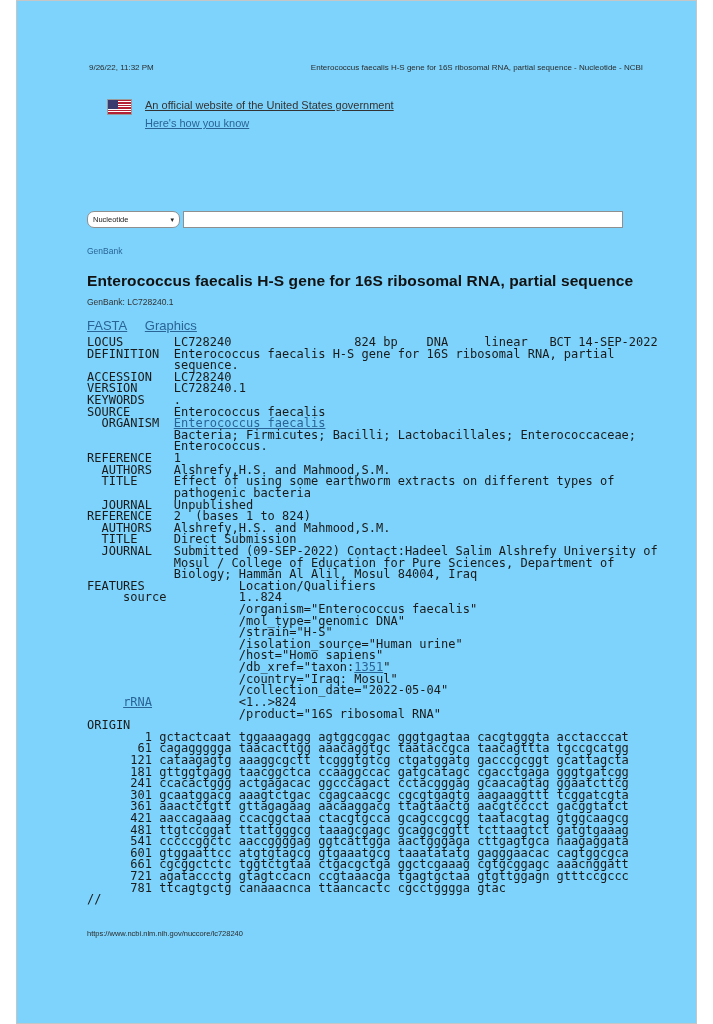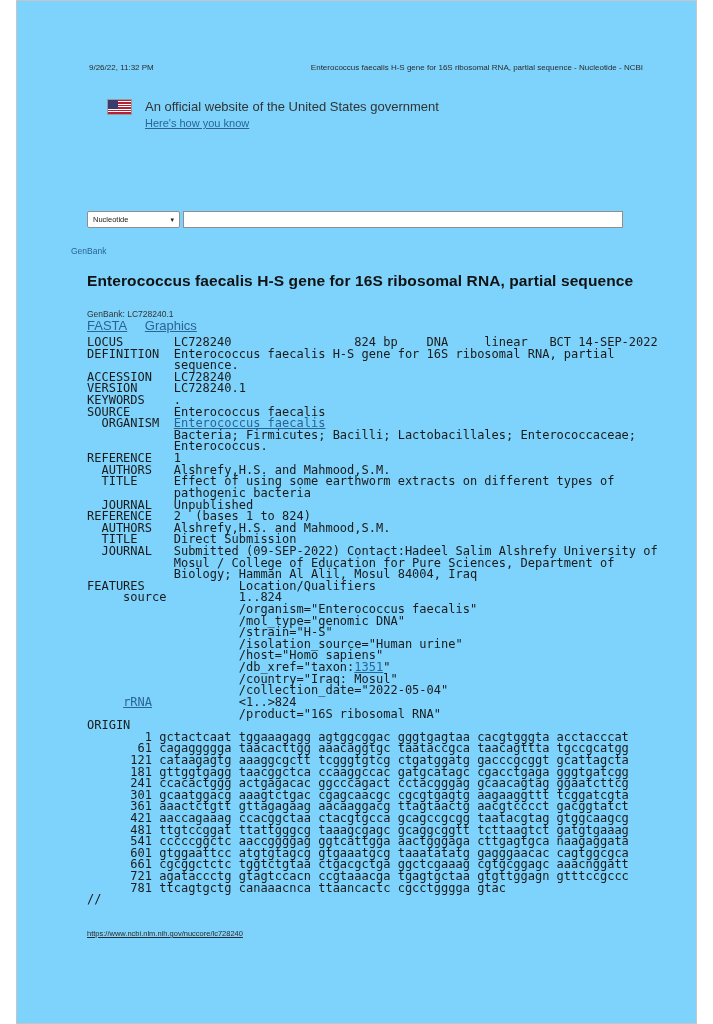--- a/index.html
+++ b/index.html
@@ -10,51 +10,51 @@
   }
   
   .print-header {
     position:absolute; top:62px; left:72px; right:53px;
     display:flex; justify-content:space-between; align-items:baseline;
     font-size:8px; color:#2b2b2b;
   }
   .print-header .doc-title { text-align:right; }
   .print-footer {
     position:absolute; top:928px; left:70px;
-    font-size:7.5px; color:#2b2b2b;text-decoration:underline;
+    font-size:7.5px; color:#2b2b2b;
   }
   
   .gov-banner { position:absolute; top:96px; left:90px; }
   .flag { position:absolute; top:2px; left:0; width:25px; height:16px;
     background:repeating-linear-gradient(180deg,#b22234 0 1.25px,#ffffff 1.25px 2.5px);
     border:0.5px solid #9a9a9a; box-sizing:border-box; }
   .flag .canton { position:absolute; top:0; left:0; width:10px; height:8.8px;
     background:#3c3b6e;
     background-image:radial-gradient(#ffffff 0.4px, transparent 0.5px);
     background-size:2px 2px; }
-  .gov-text { position:absolute; top:2px; left:38px; width:300px; font-size:13px; color:#333; white-space:nowrap; }
+  .gov-text { position:absolute; top:2px; left:38px; width:300px; font-size:11px; color:#333; white-space:nowrap;text-decoration:underline; }
   .gov-link { position:absolute; top:20px; left:38px; font-size:11px; color:#2a6496; text-decoration:underline; white-space:nowrap; cursor:pointer; }
   
   .search-row { position:absolute; top:210px; left:70px; right:73px; height:18px; }
   .db-select {
     position:absolute; left:0; top:0; width:93px; height:17px;
-    border:1px solid #8f8f8f; border-radius:2px; background:#ffffff;
+    border:1px solid #8f8f8f; border-radius:7px; background:#ffffff;
     font-size:7.5px; color:#1a1a1a; box-sizing:border-box;
     padding:3px 4px 0 5px; cursor:pointer;
   }
   .db-select .chev { position:absolute; right:5px; top:4px; font-size:7px; color:#222; }
   .search-input {
     position:absolute; left:96px; top:0; right:0; height:17px;
     border:1px solid #8f8f8f; background:#ffffff; box-sizing:border-box;
     font-size:8px; padding:0 4px; font-family:"Liberation Sans", sans-serif;
   }
   
-  .genbank-link { position:absolute; top:245px; left:54px; font-size:8.5px; color:#2a6496; cursor:pointer; }
+  .genbank-link { position:absolute; top:245px; left:70px; font-size:8.5px; color:#2a6496; cursor:pointer; }
   .h1-title { position:absolute; top:271px; left:70px; right:40px; font-size:15.5px; font-weight:bold; color:#121212; letter-spacing:0.1px; }
-  .acc-line { position:absolute; top:308px; left:70px; font-size:8.5px; color:#333; }
+  .acc-line { position:absolute; top:296px; left:70px; font-size:8.5px; color:#333; }
   .fmt-links { position:absolute; top:317px; left:70px; font-size:13px; }
   .fmt-links span { color:#2a6496; text-decoration:underline; cursor:pointer; margin-right:14px; }
   
   .record {
     position:absolute; top:336px; left:70px; right:20px;
     font-family:"DejaVu Sans Mono", monospace; font-size:12px;
     line-height:11.62px; color:#1a1a1a; white-space:pre;
   }
   .rec-line { height:11.62px; }
   .rec-link { color:#2a6496; text-decoration:underline; cursor:pointer; }

